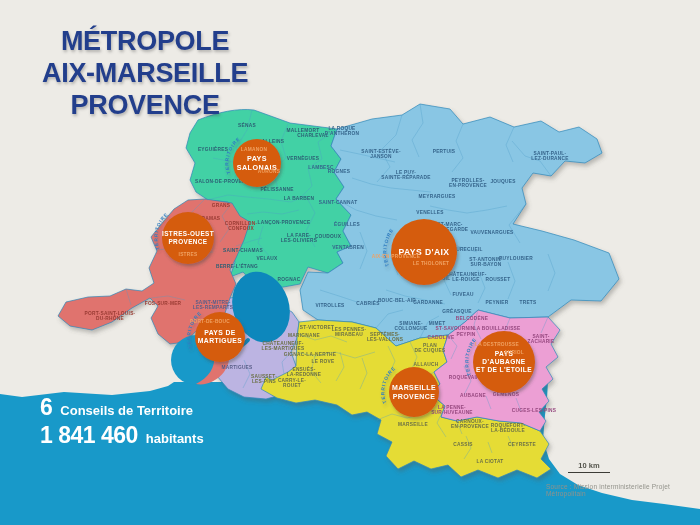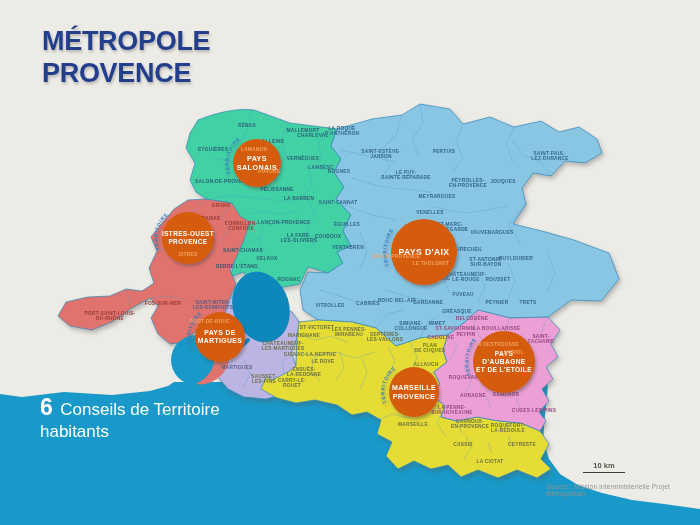--- a/index.html
+++ b/index.html
@@ -7,22 +7,22 @@
   #page{position:relative;width:700px;height:525px;background:#EDEBE6;}
   #map-svg{position:absolute;left:0;top:0;}
   .commune{font-size:4.8px;font-weight:700;letter-spacing:.25px;font-family:"Liberation Sans",sans-serif;}
   .arc-label{font-size:4.8px;font-weight:700;letter-spacing:.9px;font-family:"Liberation Sans",sans-serif;}
   .badge-label{font-weight:700;letter-spacing:.4px;font-family:"Liberation Sans",sans-serif;}
   .inner-borders{fill:none;stroke:#4D9CC8;stroke-width:.45;opacity:.75;}
   #title{position:absolute;left:42px;top:26px;font-weight:800;font-size:27px;line-height:1.18;letter-spacing:-.3px;text-shadow:1px 2px 3px rgba(70,70,70,.35);}
   #stats{position:absolute;left:40px;top:394px;color:#fff;}
   .stat-row{display:flex;align-items:baseline;gap:8px;margin-bottom:1px;}
   .stat-value{font-size:23px;font-weight:800;letter-spacing:-.5px;}
-  .stat-label{font-size:17px;font-weight:400;}
-  #scale{position:absolute;left:583px;top:461px;width:42px;text-align:center;}
+  .stat-label{font-size:13px;font-weight:700;}
+  #scale{position:absolute;left:568px;top:461px;width:42px;text-align:center;}
   #scale .lbl{font-size:7.5px;color:#55554d;font-weight:600;margin-bottom:2px;}
   #scale .bar{border-top:1.6px solid #3c3c36;width:42px;}
   #source{position:absolute;left:546px;top:483px;font-size:6.5px;color:#92928a;letter-spacing:.2px;}
 </style>
 </head>
 <body>
 
 <div id="page" style="background: rgb(237, 235, 230);">
 
   <svg id="map-svg" width="700" height="525" viewBox="0 0 700 525">
@@ -192,31 +192,33 @@
         <text x="269" y="173" text-anchor="middle" class="commune" fill="#F0A263"><tspan x="269" dy="0">AURONS</tspan></text>
         <text x="396" y="258" text-anchor="middle" class="commune" fill="#F0A263"><tspan x="396" dy="0">AIX-EN-PROVENCE</tspan></text>
         <text x="431" y="265" text-anchor="middle" class="commune" fill="#F0A263"><tspan x="431" dy="0">LE THOLONET</tspan></text>
         <text x="188" y="256" text-anchor="middle" class="commune" fill="#F0A263"><tspan x="188" dy="0">ISTRES</tspan></text>
         <text x="210" y="323" text-anchor="middle" class="commune" fill="#F0A263"><tspan x="210" dy="0">PORT-DE-BOUC</tspan></text>
         <text x="497" y="346" text-anchor="middle" class="commune" fill="#F0A263"><tspan x="497" dy="0">LA DESTROUSSE</tspan></text>
         <text x="514" y="354" text-anchor="middle" class="commune" fill="#F0A263"><tspan x="514" dy="0">AURIOL</tspan></text>
       </g>
   </svg>
 
-  <div id="title" style="color: rgb(34, 62, 140);">
+  <div id="title" style="color: rgb(34, 62, 140); text-align: center;">
     <div>MÉTROPOLE</div>
+    <div>AIX-MARSEILLE</div>
     <div>PROVENCE</div>
   </div>
 
   <div id="stats">
     <div class="stat-row">
       <span class="stat-value">6</span>
       <span class="stat-label">Conseils de Territoire</span>
     </div>
     <div class="stat-row">
+      <span class="stat-value">1 841 460</span>
       <span class="stat-label">habitants</span>
     </div>
   </div>
 
   <div id="scale">
     <div class="lbl">10 km</div>
     <div class="bar"></div>
   </div>
 
   <div id="source">Source : Mission interministerielle Projet Métropolitain</div>

